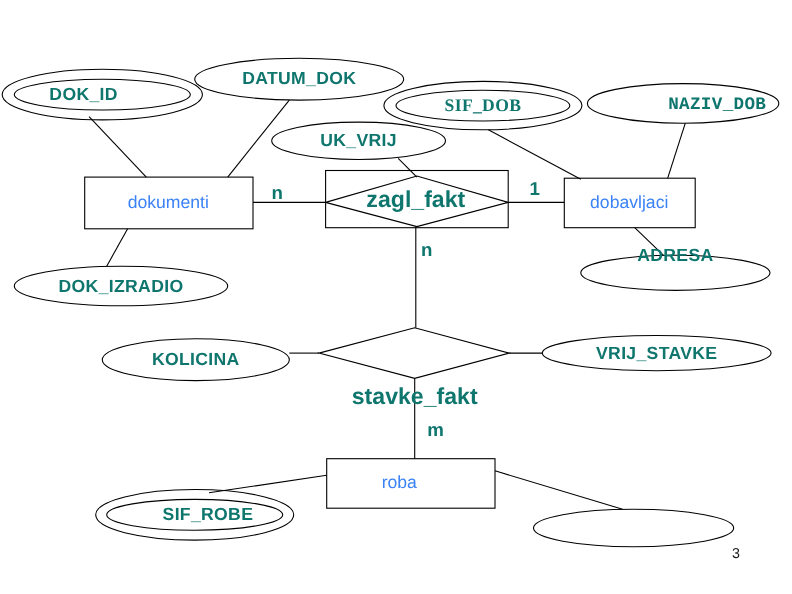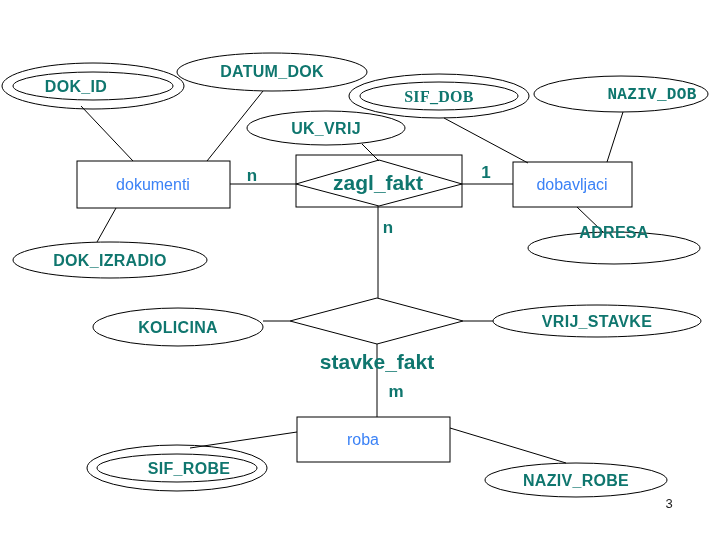--- a/index.html
+++ b/index.html
@@ -150,17 +150,16 @@
   <div class="node-label rel-label" style="left:377px; top:321px;margin-top:40px;">stavke_fakt</div>
 
   <div class="node-label attr-label" style="left:597px; top:322px;">VRIJ_STAVKE</div>
 
   <div class="node-label card-label" style="left:396px; top:391px;">m</div>
 
   <div class="node-label entity-label" style="left:363px; top:440px;">roba</div>
 
   <div class="node-label attr-label" style="left:189px; top:469px;">SIF_ROBE</div>
 
-  <div class="node-label attr-label" style="left:576px; top:481px;">NAZIV_ROBE</div>
 
   <div class="page-number" style="left:669px; top:503px;">3</div>
 
 </div>
 
 </body></html>

